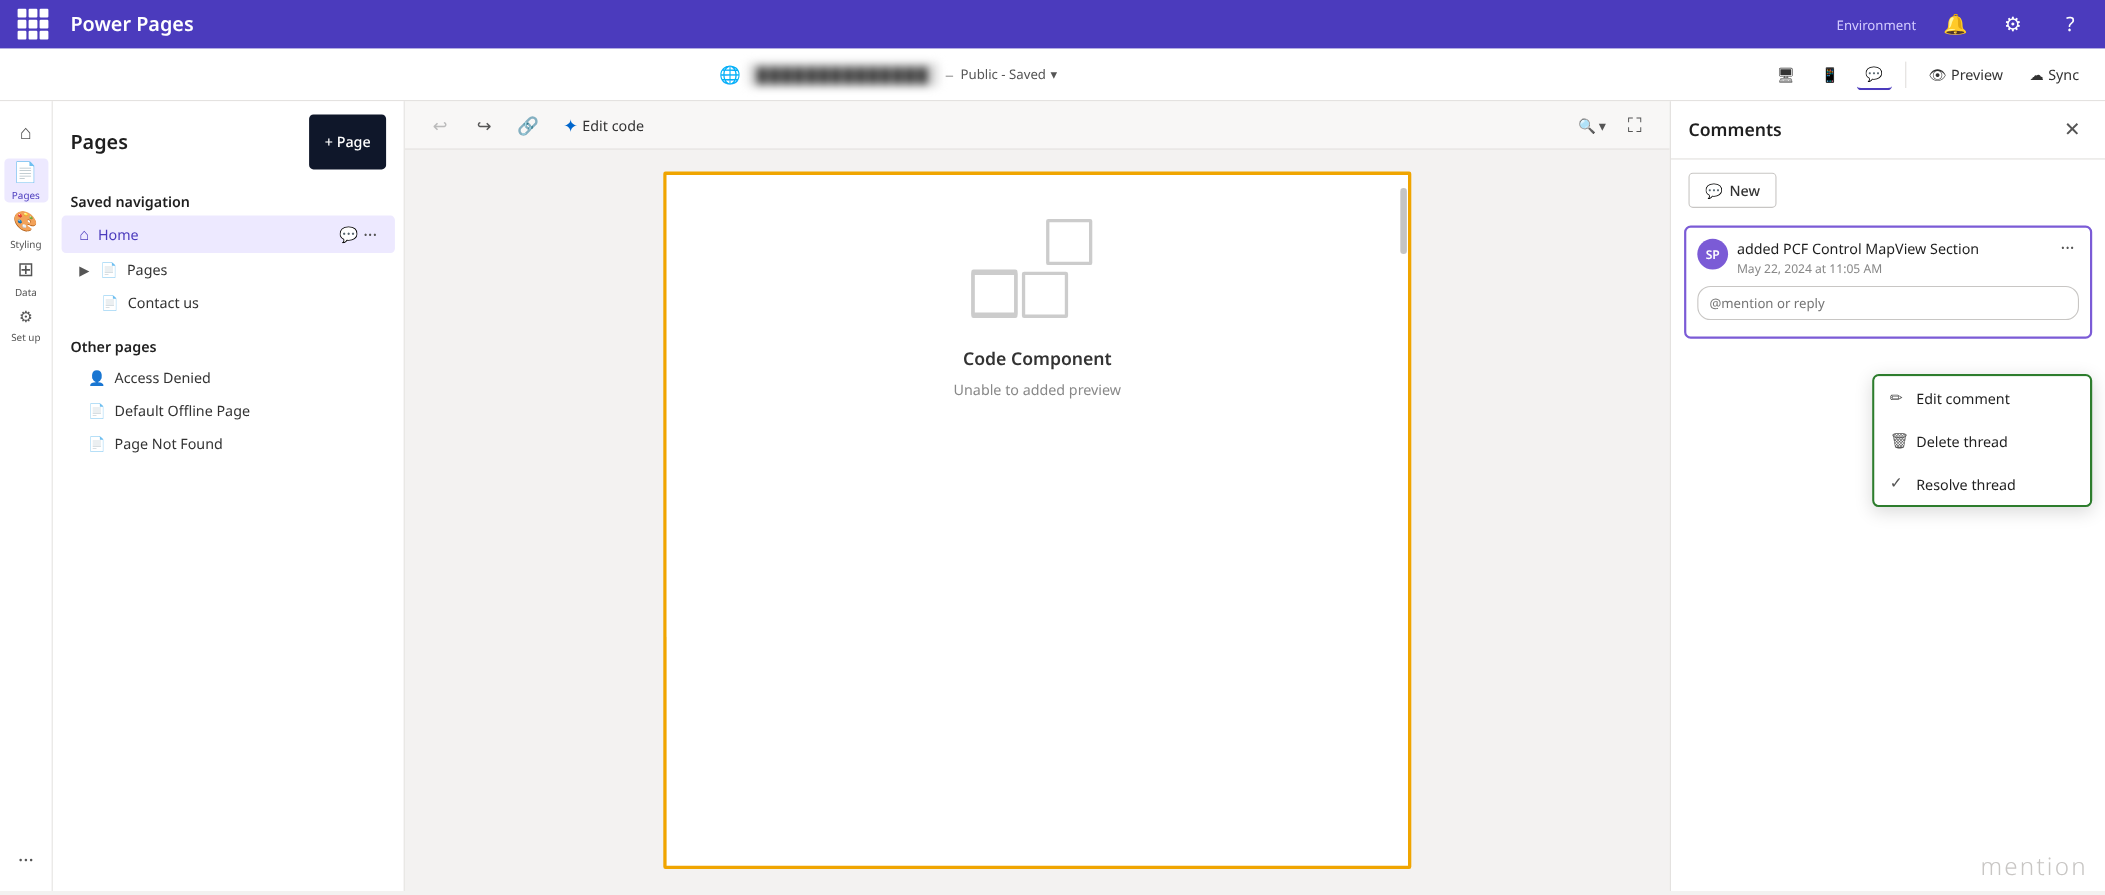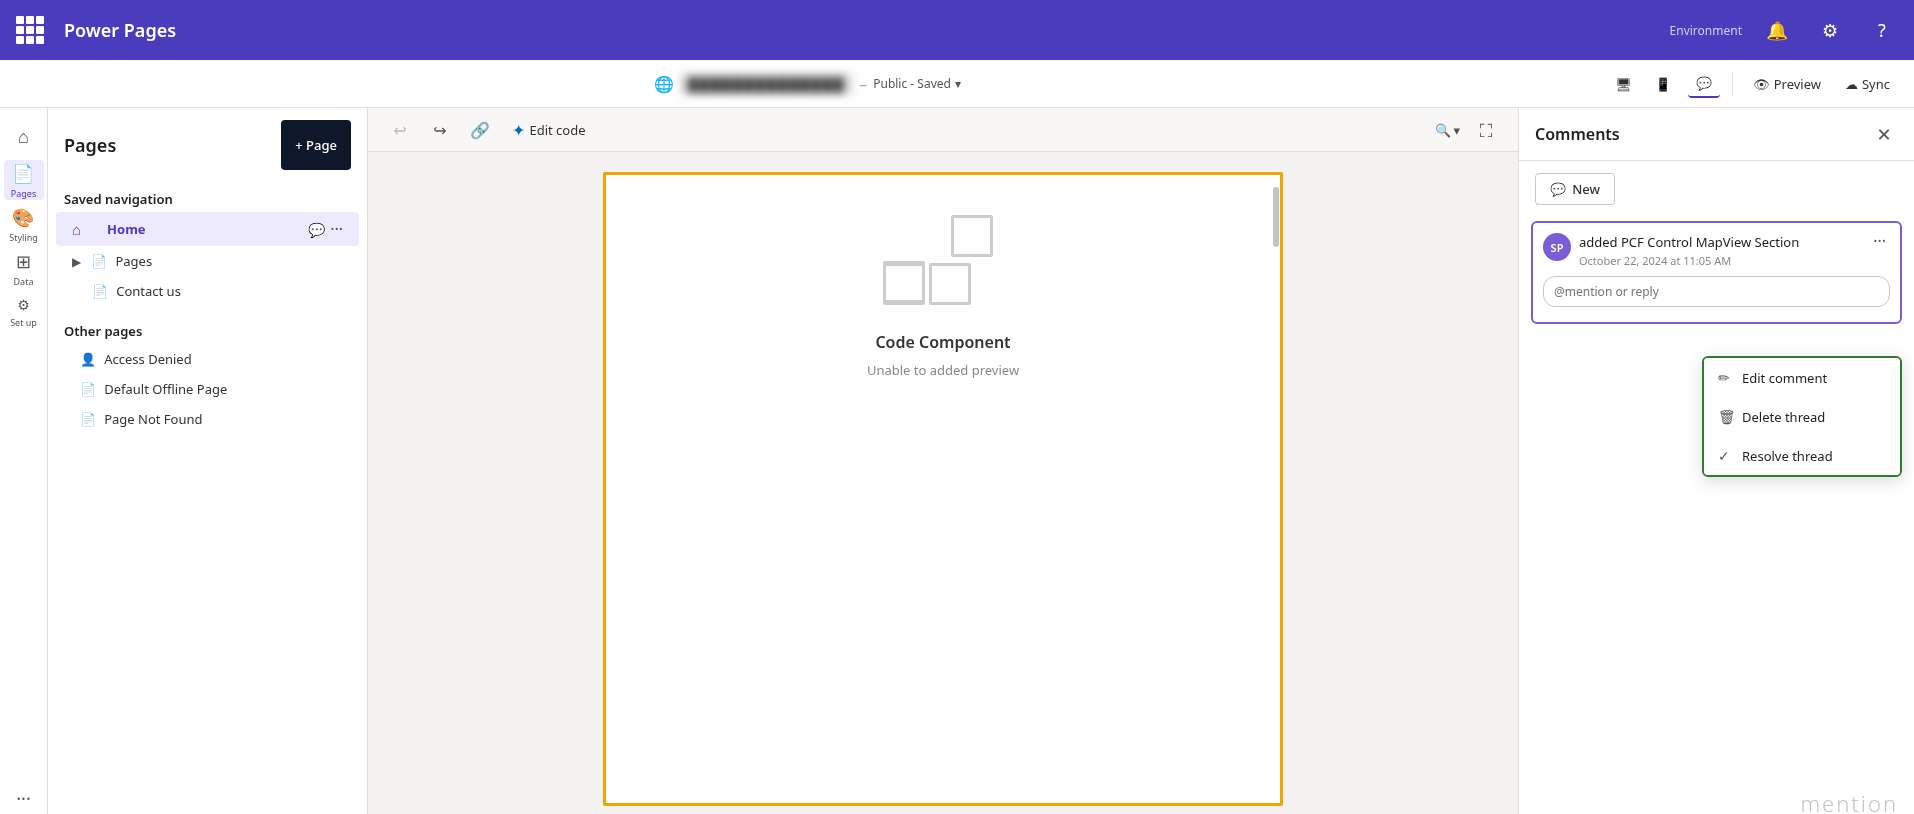--- a/index.html
+++ b/index.html
@@ -1,20 +1,20 @@
 <!DOCTYPE html>
 <html><head>
   <meta charset="utf-8">
   <style>
     * { box-sizing: border-box; margin: 0; padding: 0; font-family: 'Segoe UI', system-ui, sans-serif; }
     body { width: 1914px; height: 814px; overflow: hidden; background: #f3f2f1; }
 
     
     .top-nav {
-      height: 60px;
+      height: 44px;
       background: #4b3bbd;
       display: flex;
       align-items: center;
       padding: 0 16px;
       gap: 12px;
       position: relative;
     }
     .top-nav-grid {
       display: grid;
       grid-template-columns: 40px 1fr;
@@ -215,21 +215,21 @@
       align-items: center;
       gap: 8px;
       padding: 6px 16px;
       cursor: pointer;
       border-radius: 4px;
       margin: 0 8px;
       position: relative;
     }
     .nav-item.active { background: #ede9ff; }
     .nav-item .nav-icon { font-size: 15px; color: #4b3bbd; }
-    .nav-item .nav-text { font-size: 13px; color: #4b3bbd; font-weight: 700; margin-left: 18px; }
+    .nav-item .nav-text { font-size: 13px; color: #4b3bbd; font-weight: 400; }
     .nav-item .nav-text-gray { font-size: 13px; color: #333; }
     .nav-item .nav-actions {
       margin-left: auto;
       display: flex;
       align-items: center;
       gap: 4px;
     }
     .nav-item .comment-icon { color: #4b3bbd; font-size: 14px; }
     .nav-item .more-icon { color: #555; font-size: 16px; }
     .nav-item .chevron { font-size: 12px; color: #555; margin-right: 2px; }
@@ -752,21 +752,21 @@
     <button class="new-comment-btn">
       <span>💬</span>
       <span>New</span>
     </button>
 
     <div class="comment-thread">
       <div class="comment-thread-header">
         <div class="comment-avatar">SP</div>
         <div class="comment-body">
           <div class="comment-text">added PCF Control MapView Section</div>
-          <div class="comment-time">October 22, 2024 at 11:05 AM</div>
+          <div class="comment-time">May 22, 2024 at 11:05 AM</div>
         </div>
         <button class="comment-more-btn">···</button>
       </div>
       <textarea class="comment-reply-input" rows="1" placeholder="@mention or reply" style=""></textarea>
     </div>
 
     <div class="context-menu">
       <div class="context-menu-item">
         <span class="context-menu-icon">✏</span>
         <span>Edit comment</span>

